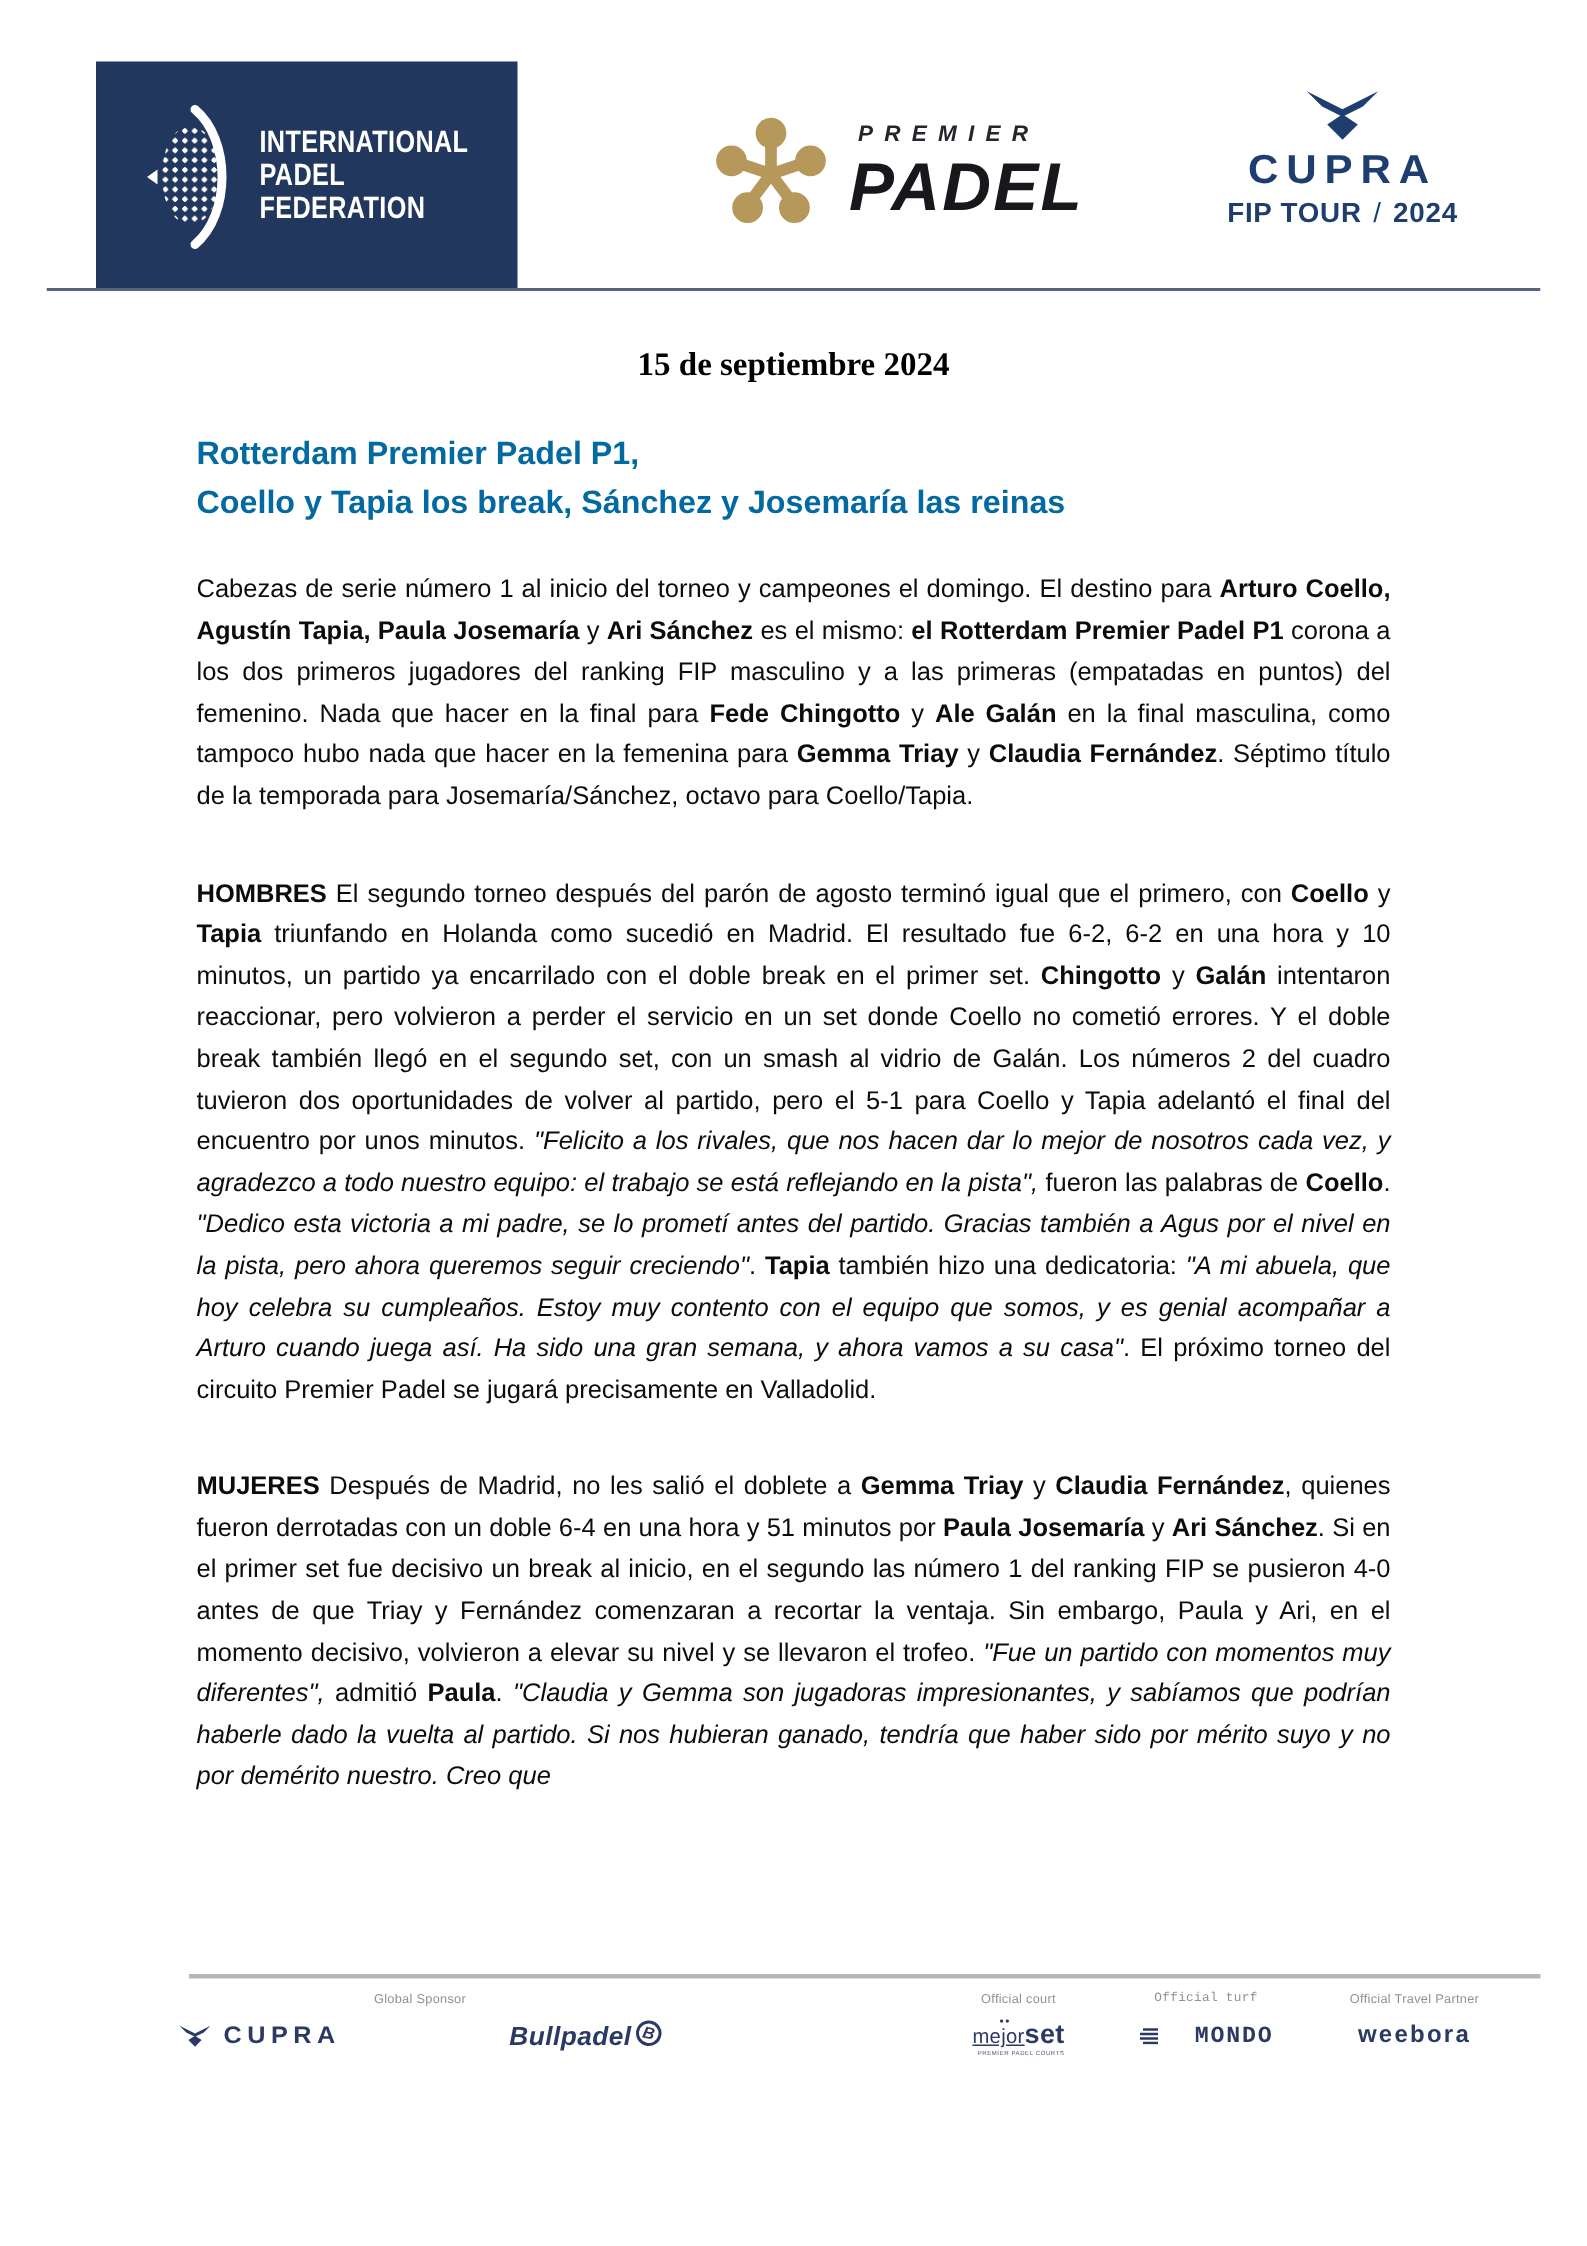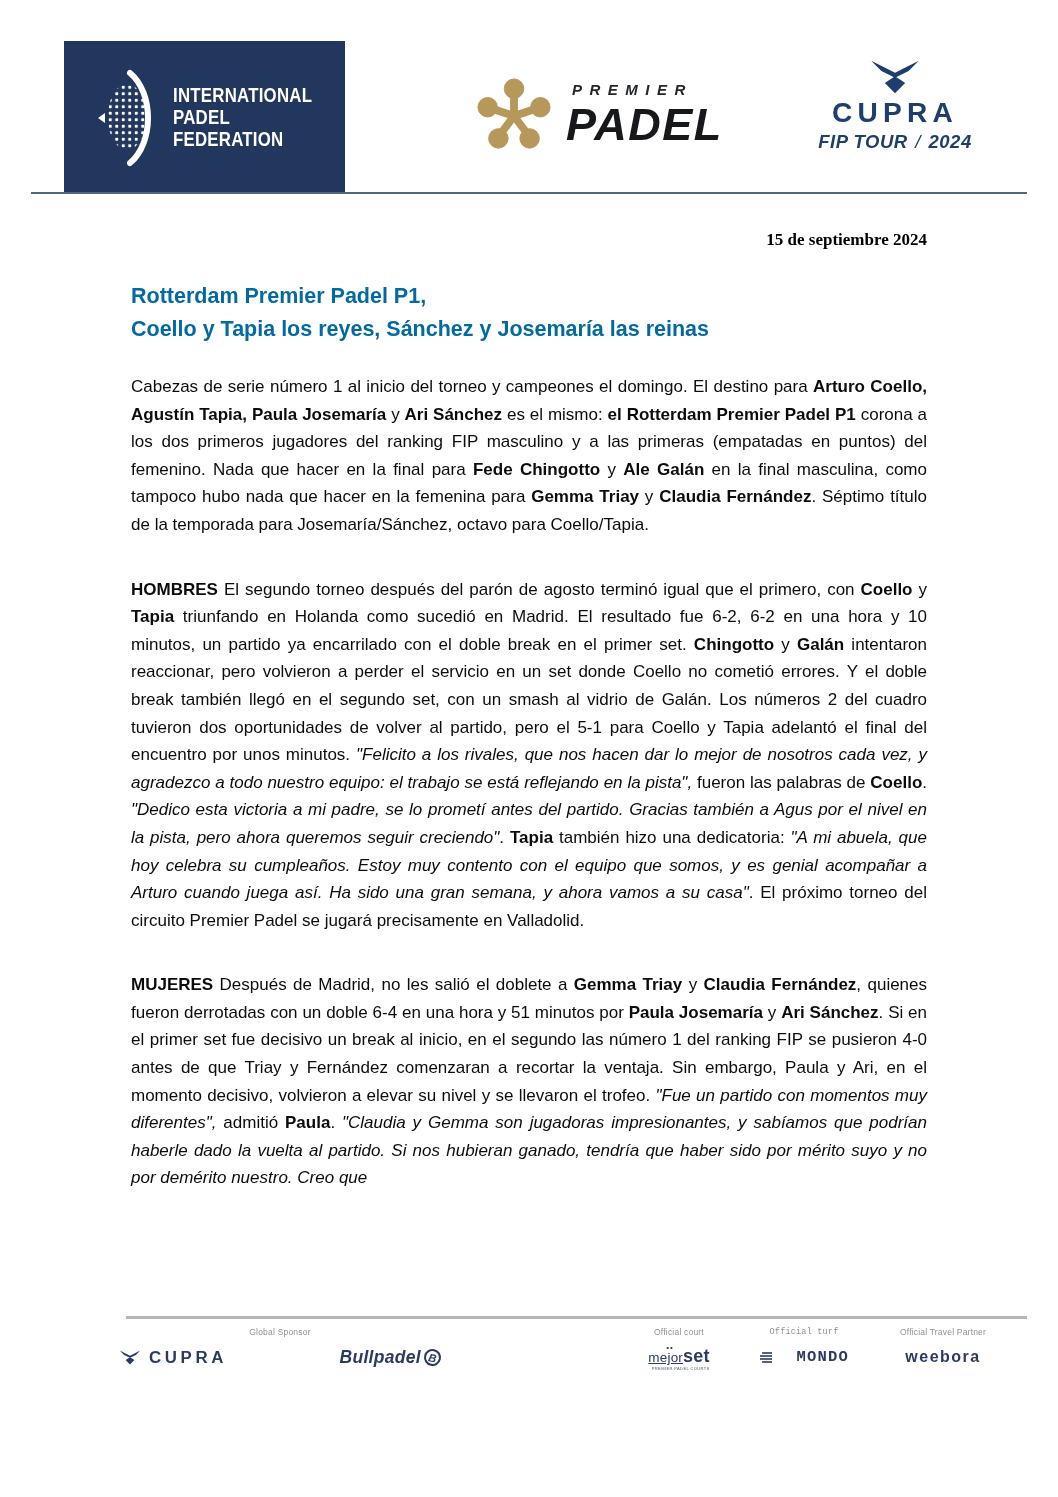--- a/index.html
+++ b/index.html
@@ -25,43 +25,43 @@
 
   .premier { position:absolute; left:444px; top:76px; display:flex; align-items:center; gap:13px; }
   .premier-words { display:flex; flex-direction:column; }
   .premier-top { font-style:italic; font-weight:700; font-size:15px; letter-spacing:7.5px; color:#23262b; padding-left:6px; }
   .premier-bottom { font-style:italic; font-weight:800; font-size:45px; letter-spacing:1.5px; color:#16181c; margin-top:1px; }
 
   .cupra-top { position:absolute; right:42px; top:60px; width:180px; text-align:center; color:#1d3e6f; }
   .cupra-top svg { display:block; margin:0 auto; }
   .cupra-word { font-weight:700; font-size:27px; letter-spacing:5px; margin-top:4px;
                 transform:scaleX(1.04); transform-origin:center; }
-  .cupra-tour { font-style:italic; font-weight:800; font-size:18.5px; letter-spacing:0.5px; margin-top:2px; white-space:nowrap; }
+  .cupra-tour { font-weight:800; font-size:18.5px; letter-spacing:0.5px; margin-top:2px; white-space:nowrap; }
   .cupra-sep { font-weight:300; padding:0 2px; }
 
   
   .content { padding:0 100px; }
-  .date-line { margin-top:36px; text-align:right; font-family:"Liberation Serif", serif;
-               font-weight:700; font-size:17px; color:#000; }
+  .date-line { margin-top:36px; text-align:center; font-family:"Liberation Serif", serif;
+               font-weight:700; font-size:22px; color:#000; }
   .doc-title { margin-top:30px; text-align:left; font-weight:700; font-size:21.5px; line-height:33px; color:#0369a1; }
   .body-copy p { text-align:justify; font-size:17px; line-height:27.6px; color:#0c0c0c; margin:0 0 37px 0; }
   .body-copy p:first-of-type { margin-top:27px; }
   .b { font-weight:700; }
   .i { font-style:italic; }
 
   
   .footer-rule { position:absolute; left:95px; top:1316px; width:915px; height:3px; background:#b3b7bc; }
   .sponsor-label { font-size:8.5px; color:#8d9196; letter-spacing:0.2px; text-align:center; }
   .sponsor-group { position:absolute; color:#2b3a64; }
 
   .sp-left { left:88px; top:1327px; width:322px; }
   .sp-left-row { display:flex; align-items:center; justify-content:space-between; margin-top:10px; }
   .cupra-small { display:flex; align-items:center; gap:8px; color:#2b3a64; }
   .cupra-small-word { font-weight:700; font-size:16px; letter-spacing:3.5px; transform:scaleX(1.05); transform-origin:left; }
-  .bullpadel { display:flex; align-items:center; gap:3px; }
+  .bullpadel { display:flex; align-items:flex-start; gap:3px; }
   .bullpadel-word { font-style:italic; font-weight:800; font-size:17.5px; letter-spacing:0.3px; }
   .bullpadel-icon { width:17px; height:17px; border:2px solid #2b3a64; border-radius:50%;
                     font-style:italic; font-weight:800; font-size:11px; display:flex; align-items:center; justify-content:center;
                     transform:rotate(12deg); }
 
   .sp-court { left:598px; top:1327px; width:100px; text-align:center; }
   .mejorset { margin-top:9px; display:inline-block; position:relative; }
   .mejorset-mejor { font-weight:500; font-size:13.5px; letter-spacing:0.2px;text-decoration:underline; }
   .mejorset-set { font-weight:800; font-size:18px; letter-spacing:0.2px; }
   .mejorset-caption { display:block; font-size:4px; letter-spacing:0.4px; text-align:right; margin-top:-1px; color:#46537a; }
@@ -134,21 +134,21 @@
     </div>
 
     <div class="header-rule"></div>
   </div>
 
   <div class="content">
     <p class="date-line">15 de septiembre 2024</p>
 
     <h1 class="doc-title">
       <span>Rotterdam Premier Padel P1,</span><br>
-      <span>Coello y Tapia los reyes, Sánchez y Josemaría las reinas</span>
+      <span>Coello y Tapia los break, Sánchez y Josemaría las reinas</span>
     </h1>
 
     <div class="body-copy">
       <p><span>Cabezas de serie número 1 al inicio del torneo y campeones el domingo. El destino para </span><span class="b">Arturo Coello, Agustín Tapia, Paula Josemaría</span><span> y </span><span class="b">Ari Sánchez</span><span> es el mismo: </span><span class="b">el Rotterdam Premier Padel P1</span><span> corona a los dos primeros jugadores del ranking FIP masculino y a las primeras (empatadas en puntos) del femenino. Nada que hacer en la final para </span><span class="b">Fede Chingotto</span><span> y </span><span class="b">Ale Galán</span><span> en la final masculina, como tampoco hubo nada que hacer en la femenina para </span><span class="b">Gemma Triay</span><span> y </span><span class="b">Claudia Fernández</span><span>. Séptimo título de la temporada para Josemaría/Sánchez, octavo para Coello/Tapia.</span></p>
       <p><span class="b">HOMBRES</span><span> El segundo torneo después del parón de agosto terminó igual que el primero, con </span><span class="b">Coello</span><span> y </span><span class="b">Tapia</span><span> triunfando en Holanda como sucedió en Madrid. El resultado fue 6-2, 6-2 en una hora y 10 minutos, un partido ya encarrilado con el doble break en el primer set. </span><span class="b">Chingotto</span><span> y </span><span class="b">Galán</span><span> intentaron reaccionar, pero volvieron a perder el servicio en un set donde Coello no cometió errores. Y el doble break también llegó en el segundo set, con un smash al vidrio de Galán. Los números 2 del cuadro tuvieron dos oportunidades de volver al partido, pero el 5-1 para Coello y Tapia adelantó el final del encuentro por unos minutos. </span><span class="i">"Felicito a los rivales, que nos hacen dar lo mejor de nosotros cada vez, y agradezco a todo nuestro equipo: el trabajo se está reflejando en la pista",</span><span> fueron las palabras de </span><span class="b">Coello</span><span>. </span><span class="i">"Dedico esta victoria a mi padre, se lo prometí antes del partido. Gracias también a Agus por el nivel en la pista, pero ahora queremos seguir creciendo"</span><span>. </span><span class="b">Tapia</span><span> también hizo una dedicatoria: </span><span class="i">"A mi abuela, que hoy celebra su cumpleaños. Estoy muy contento con el equipo que somos, y es genial acompañar a Arturo cuando juega así. Ha sido una gran semana, y ahora vamos a su casa"</span><span>. El próximo torneo del circuito Premier Padel se jugará precisamente en Valladolid.</span></p>
       <p><span class="b">MUJERES</span><span> Después de Madrid, no les salió el doblete a </span><span class="b">Gemma Triay</span><span> y </span><span class="b">Claudia Fernández</span><span>, quienes fueron derrotadas con un doble 6-4 en una hora y 51 minutos por </span><span class="b">Paula Josemaría</span><span> y </span><span class="b">Ari Sánchez</span><span>. Si en el primer set fue decisivo un break al inicio, en el segundo las número 1 del ranking FIP se pusieron 4-0 antes de que Triay y Fernández comenzaran a recortar la ventaja. Sin embargo, Paula y Ari, en el momento decisivo, volvieron a elevar su nivel y se llevaron el trofeo. </span><span class="i">"Fue un partido con momentos muy diferentes",</span><span> admitió </span><span class="b">Paula</span><span>. </span><span class="i">"Claudia y Gemma son jugadoras impresionantes, y sabíamos que podrían haberle dado la vuelta al partido. Si nos hubieran ganado, tendría que haber sido por mérito suyo y no por demérito nuestro. Creo que</span></p>
     </div>
   </div>
 
   <div class="footer-rule"></div>

